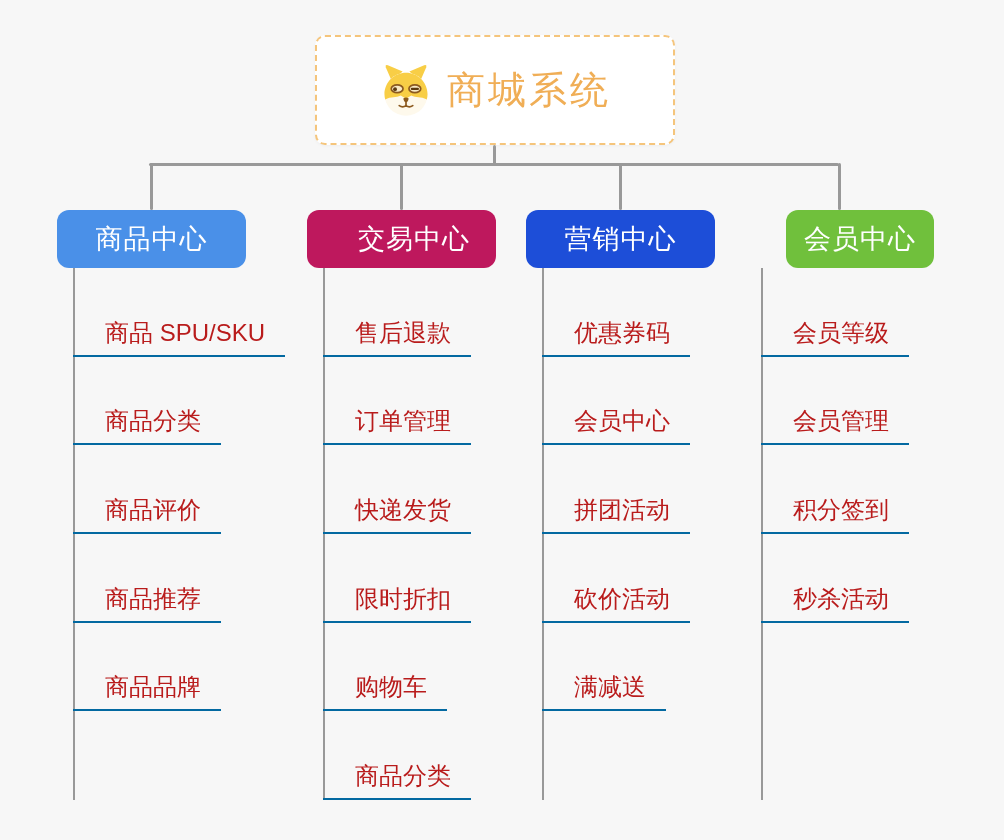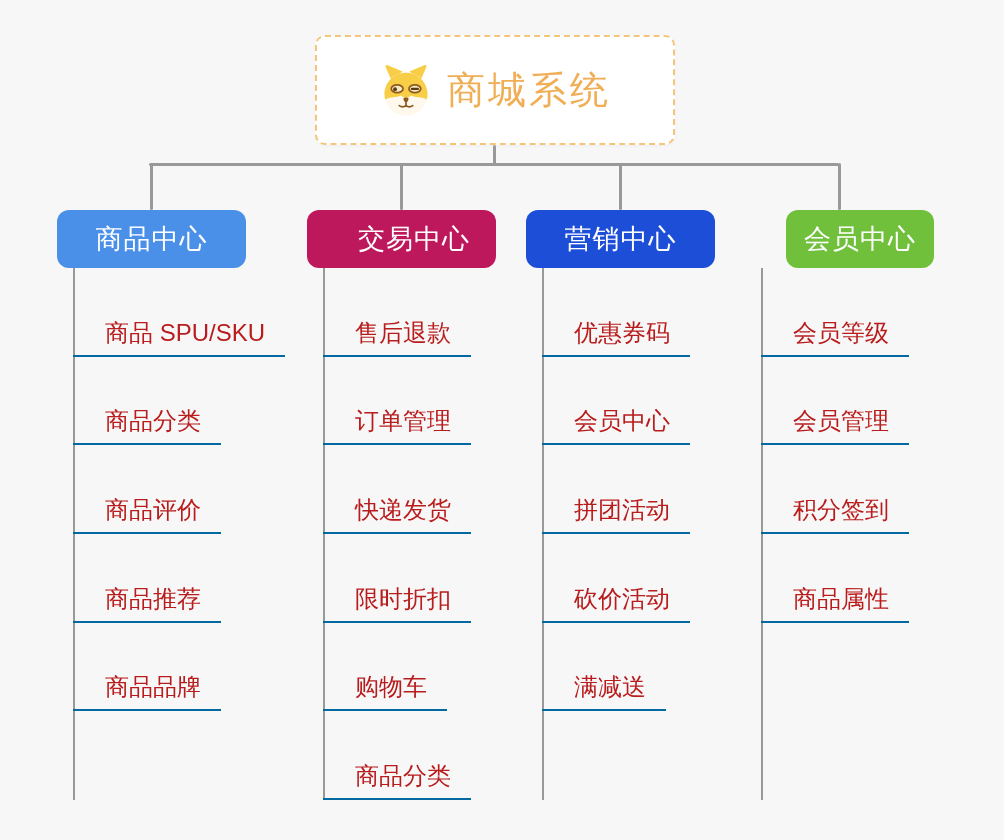--- a/index.html
+++ b/index.html
@@ -166,18 +166,18 @@
           <div class="leaf">
             <span class="leaf-label">会员等级</span>
           </div>
           <div class="leaf">
             <span class="leaf-label">会员管理</span>
           </div>
           <div class="leaf">
             <span class="leaf-label">积分签到</span>
           </div>
           <div class="leaf">
-            <span class="leaf-label">商品属性</span>
+            <span class="leaf-label">秒杀活动</span>
           </div>
         </div>
       </div>
     </div>
 </div>
 
 </body></html>

